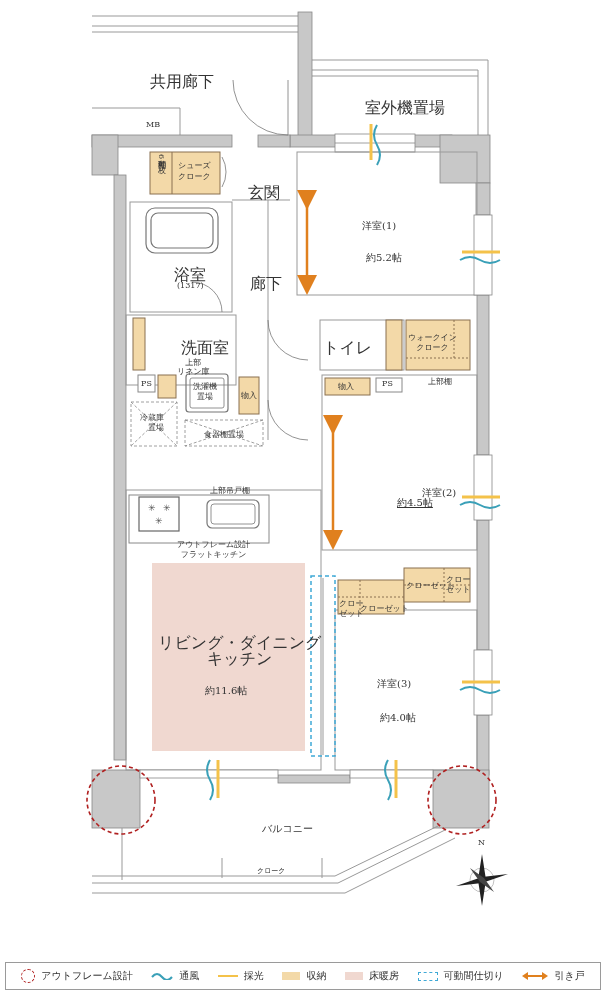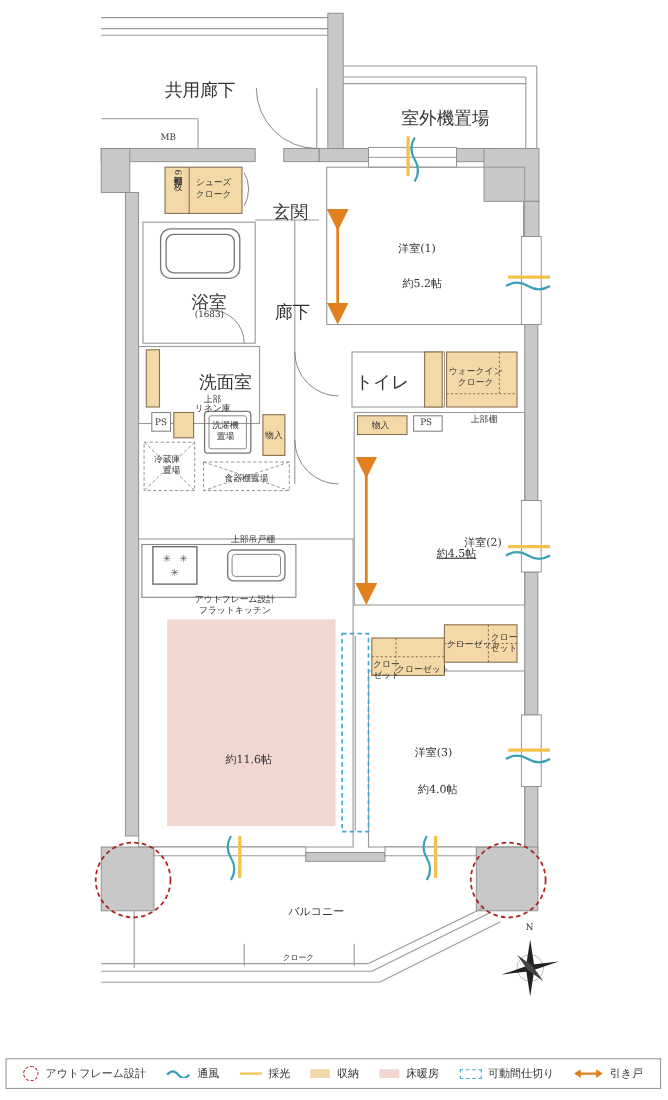--- a/index.html
+++ b/index.html
@@ -220,21 +220,21 @@
 
   
   <div class="lbl lbl-md" style="left:150px;top:72px;">共用廊下</div>
   <div class="lbl lbl-xs" style="left:125px;top:120px;margin-left:21px;">MB</div>
   <div class="lbl lbl-md" style="left:365px;top:98px;">室外機置場</div>
   <div class="lbl lbl-xs lbl-vert" style="left:155px;top:154px;">可動棚6枚</div>
   <div class="lbl lbl-xs" style="left:178px;top:160px;white-space:pre;line-height:11px;">シューズ
 クローク</div>
   <div class="lbl lbl-md" style="left:248px;top:183px;">玄関</div>
   <div class="lbl lbl-md" style="left:174px;top:265px;">浴室</div>
-  <div class="lbl lbl-xs" style="left:177px;top:281px;">(1683)</div>
+  <div class="lbl lbl-xs" style="left:177px;top:281px;">(1317)</div>
   <div class="lbl lbl-md" style="left:250px;top:274px;">廊下</div>
   <div class="lbl lbl-lg" style="left:362px;top:219px;">洋室(1)</div>
   <div class="lbl lbl-sm" style="left:366px;top:251px;">約5.2帖</div>
   <div class="lbl lbl-md" style="left:181px;top:338px;">洗面室</div>
   <div class="lbl lbl-xs" style="left:177px;top:358px;white-space:pre;line-height:9px;">上部
 リネン庫</div>
   <div class="lbl lbl-xs" style="left:141px;top:379px;">PS</div>
   <div class="lbl lbl-xs" style="left:193px;top:382px;white-space:pre;line-height:10px;">洗濯機
 置場</div>
   <div class="lbl lbl-xs" style="left:241px;top:390px;">物入</div>
@@ -251,20 +251,22 @@
   <div class="lbl lbl-xs" style="left:177px;top:540px;white-space:pre;line-height:10px;">アウトフレーム設計
 フラットキッチン</div>
   <div class="lbl lbl-lg" style="left:378px;top:486px;margin-left:44px;">洋室(2)</div>
   <div class="lbl lbl-sm" style="left:397px;top:496px;text-decoration:underline;">約4.5帖</div>
   <div class="lbl lbl-xs" style="left:406px;top:580px;">クローゼット</div>
   <div class="lbl lbl-xs" style="left:446px;top:575px;white-space:pre;line-height:10px;">クロー
 ゼット</div>
   <div class="lbl lbl-xs" style="left:339px;top:599px;white-space:pre;line-height:10px;">クロー
 ゼット</div>
   <div class="lbl lbl-xs" style="left:360px;top:603px;">クローゼット</div>
+  <div class="lbl lbl-md" style="left:158px;top:635px;white-space:pre;line-height:16px;">リビング・ダイニング
+キッチン</div>
   <div class="lbl lbl-sm" style="left:205px;top:684px;">約11.6帖</div>
   <div class="lbl lbl-lg" style="left:377px;top:677px;">洋室(3)</div>
   <div class="lbl lbl-sm" style="left:380px;top:711px;">約4.0帖</div>
   <div class="lbl lbl-sm" style="left:262px;top:822px;text-align:center;">バルコニー</div>
   <div class="lbl lbl-xs" style="left:257px;top:866px;font-size:7px;">クローク</div>
   <div class="lbl lbl-xs" style="left:478px;top:838px;">N</div>
 </div>
 
 <div id="legend">
   <div class="leg-item">

